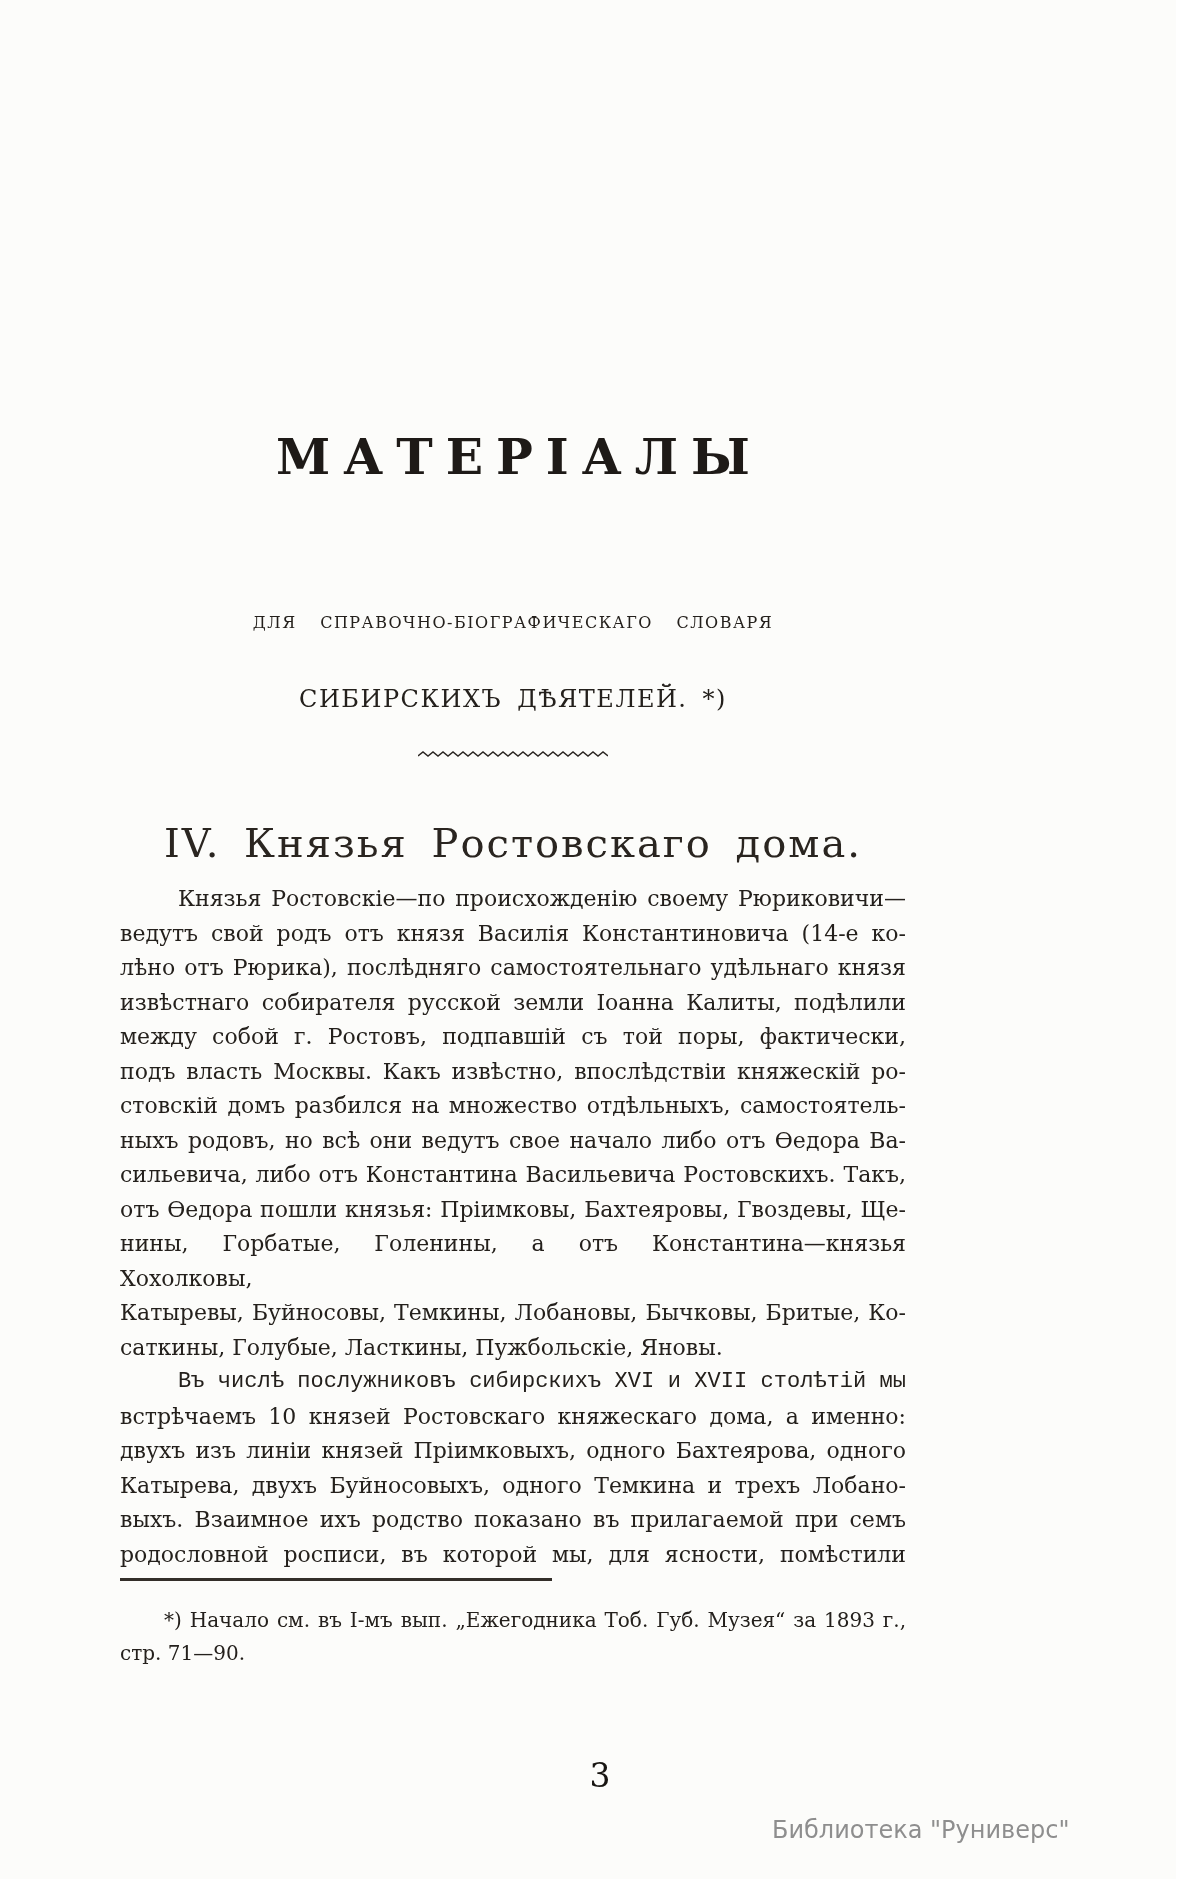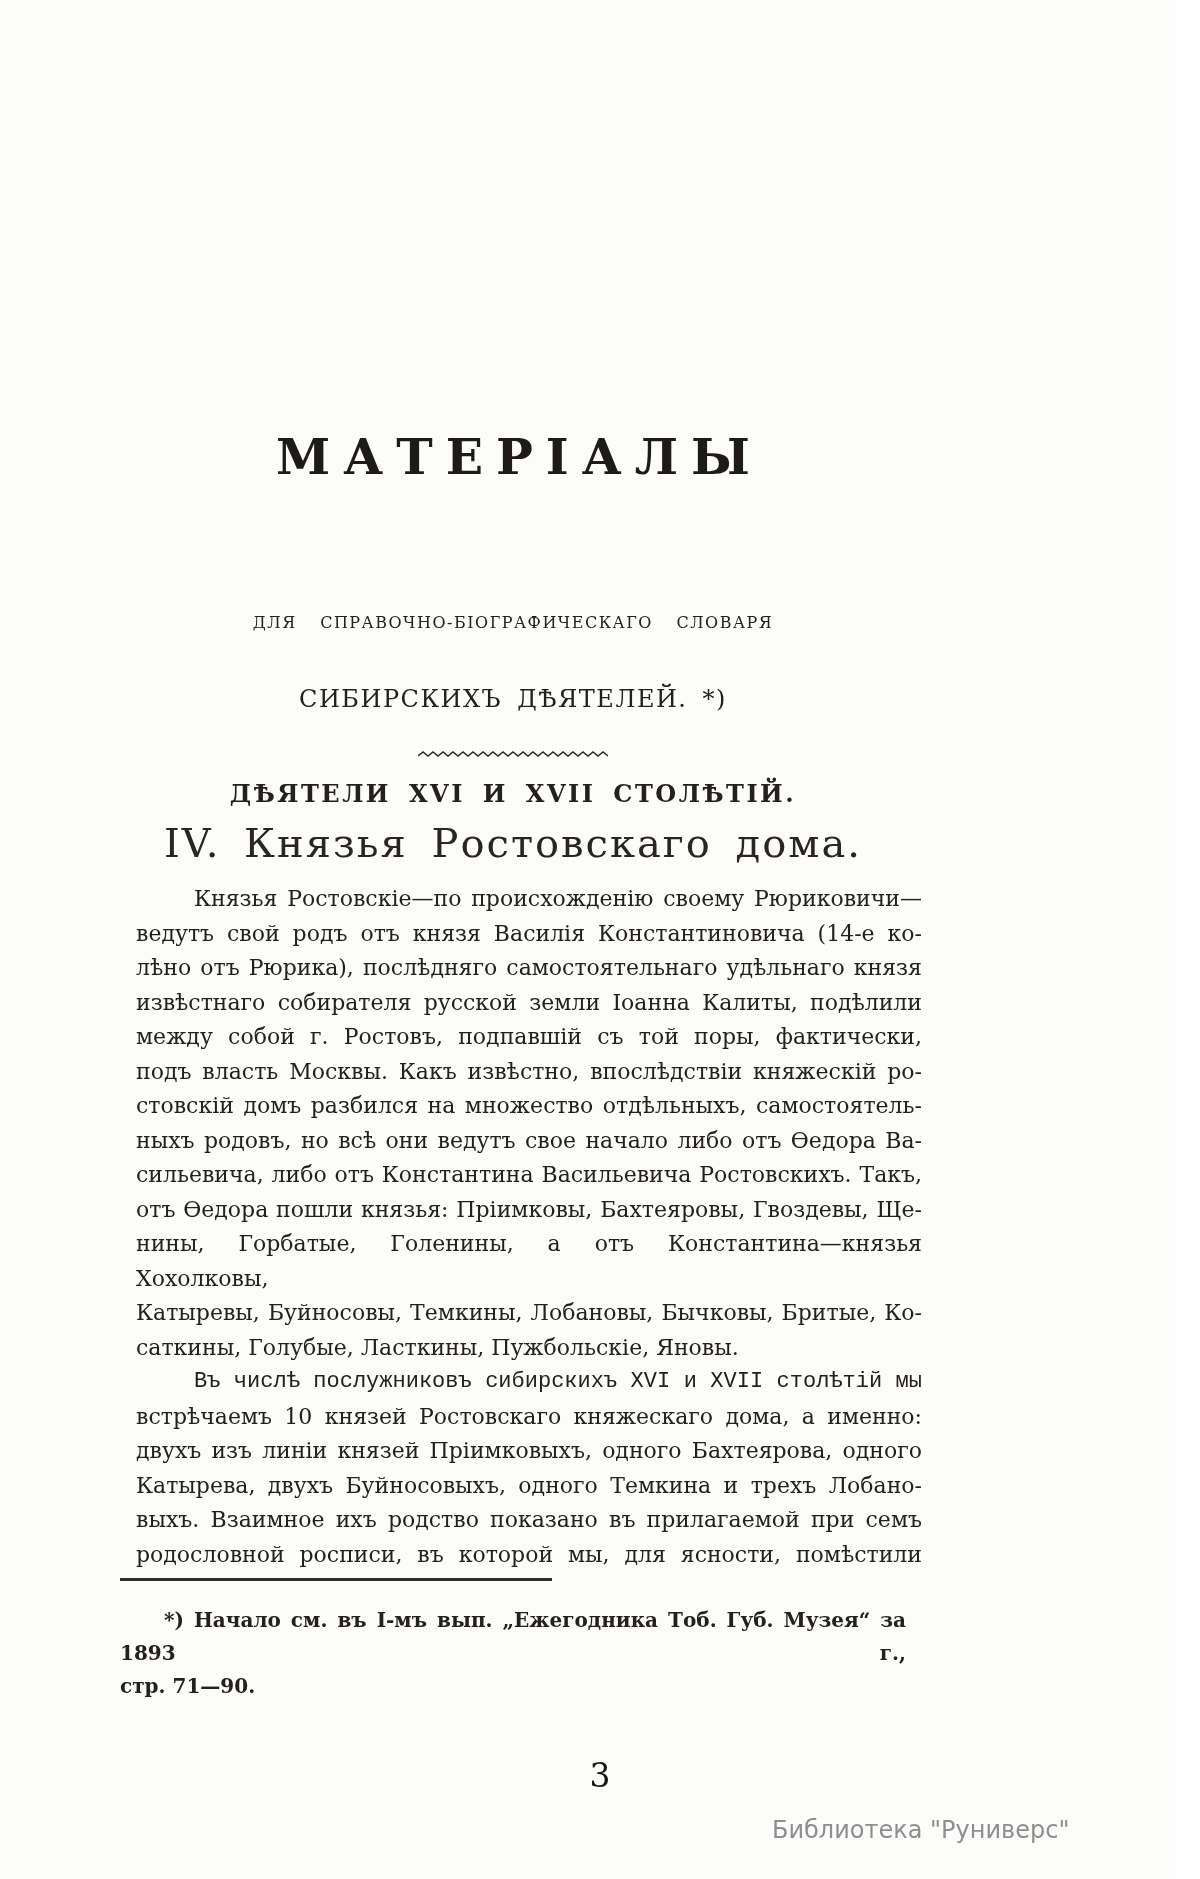--- a/index.html
+++ b/index.html
@@ -56,21 +56,20 @@
     font-size: 40px;
     letter-spacing: 2px;
     word-spacing: 9px;
     color: #2a2520;
   }
 
   .bodytext {
     top: 882px;
     font-size: 22px;
     line-height: 34.5px;
-    margin-left: 16px;
   }
   .bodytext .line {
     text-align: justify;
     text-align-last: justify;
     white-space: normal;
   }
   .para-1 .line:first-child { text-indent: 58px; }
   .para-1 .line:last-child  { text-align-last: left; }
   .para-2 .line:first-child { text-indent: 58px; font-family: Liberation Mono, monospace; }
 
@@ -82,21 +81,20 @@
     background: #332e29;
   }
   .footnote {
     top: 1604px;
     font-size: 20px;
     line-height: 33px;
   }
   .footnote .line {
     text-align: justify;
     text-align-last: justify;
-    font-weight: bold;
   }
   .footnote .line:first-child { text-indent: 44px; }
   .footnote .line:last-child  { text-align-last: left; }
 
   .page-number {
     left: 0;
     top: 1756px;
     width: 1200px;
     text-align: center;
     font-size: 33px;
@@ -121,21 +119,20 @@
   <div class="abs textblock masthead-sub1">ДЛЯ СПРАВОЧНО-БІОГРАФИЧЕСКАГО СЛОВАРЯ</div>
 
   <div class="abs textblock masthead-sub2">СИБИРСКИХЪ ДѢЯТЕЛЕЙ. *)</div>
 
   <div class="abs textblock divider-wrap">
     <svg class="divider-svg" width="190" height="10" viewBox="0 0 190 10" aria-hidden="true">
       <polyline points="0,7 5,3 10,7 15,3 20,7 25,3 30,7 35,3 40,7 45,3 50,7 55,3 60,7 65,3 70,7 75,3 80,7 85,3 90,7 95,3 100,7 105,3 110,7 115,3 120,7 125,3 130,7 135,3 140,7 145,3 150,7 155,3 160,7 165,3 170,7 175,3 180,7 185,3 190,7" fill="none" stroke="#2a2521" stroke-width="1.4"></polyline>
     </svg>
   </div>
 
-  <div class="abs textblock section-heading">ДѢЯТЕЛИ XVI И XVII СТОЛѢТІЙ.</div>
 
   <div class="abs textblock chapter-heading">IV. Князья Ростовскаго дома.</div>
 
   <div class="abs textblock bodytext">
     <div class="para-1">
         <div class="line">Князья Ростовскіе—по происхожденію своему Рюриковичи—</div>
         <div class="line">ведутъ свой родъ отъ князя Василія Константиновича (14-е ко-</div>
         <div class="line">лѣно отъ Рюрика), послѣдняго самостоятельнаго удѣльнаго князя</div>
         <div class="line">извѣстнаго собирателя русской земли Іоанна Калиты, подѣлили</div>
         <div class="line">между собой г. Ростовъ, подпавшій съ той поры, фактически,</div>

